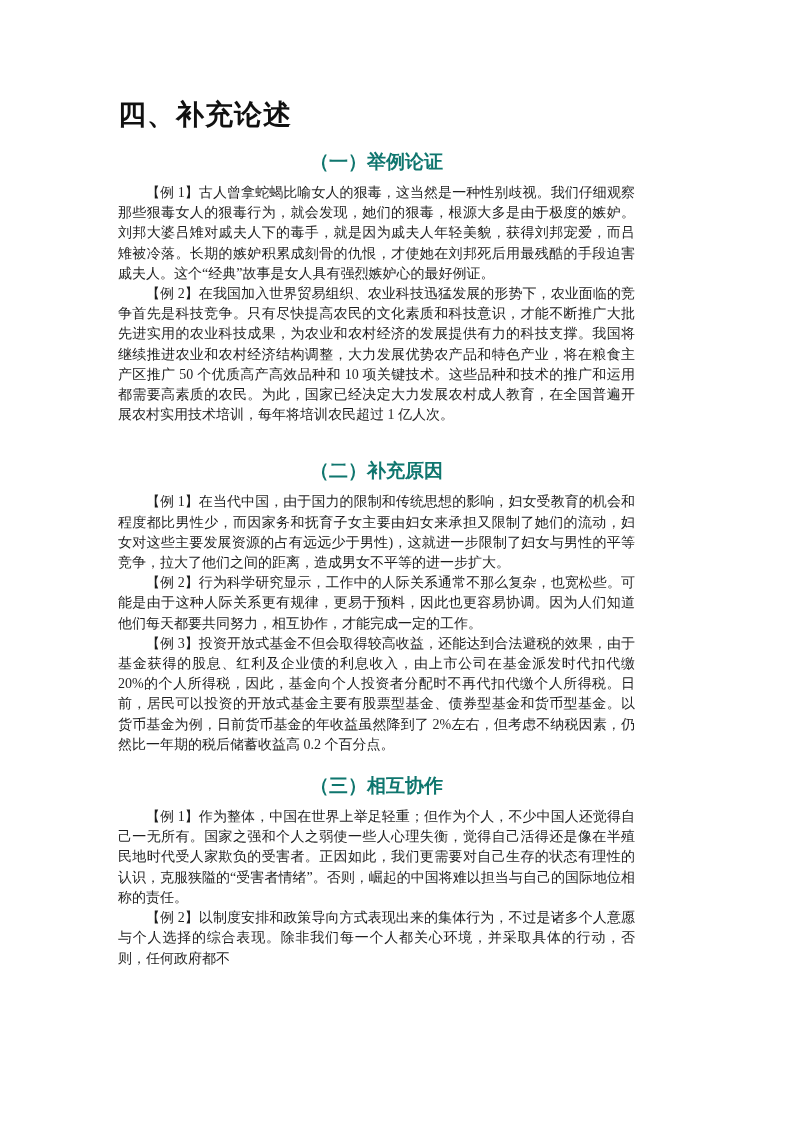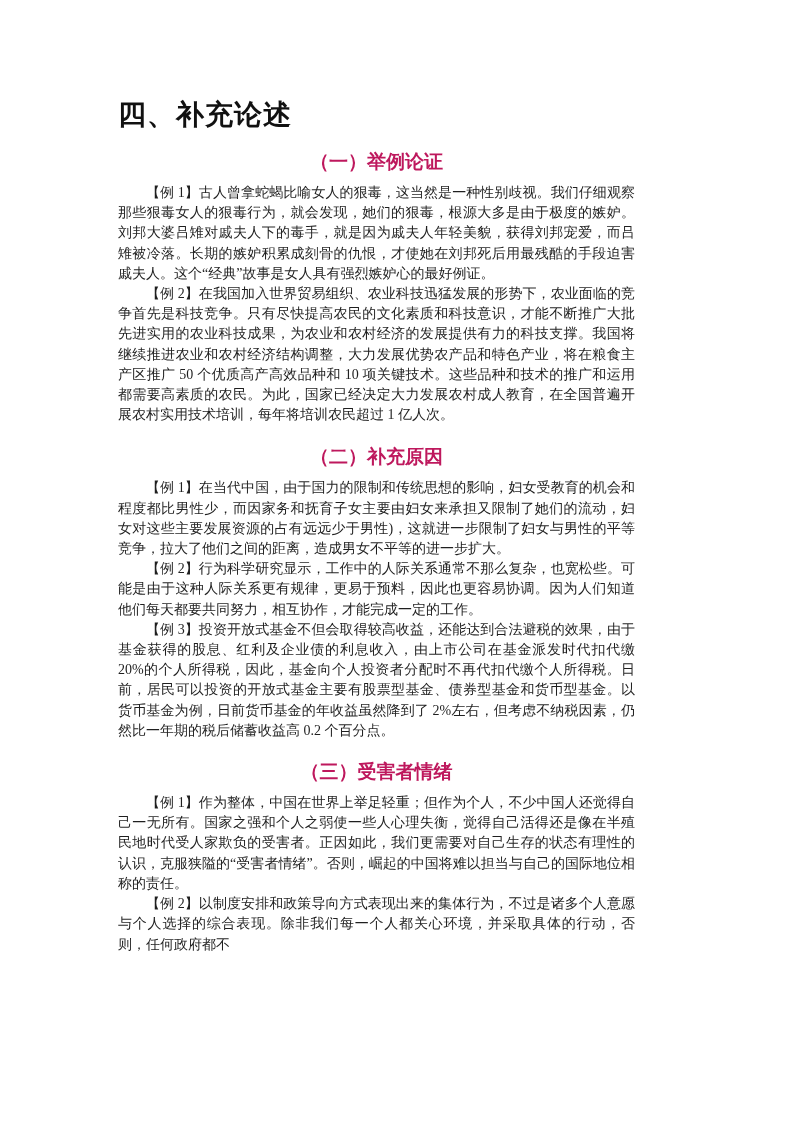--- a/index.html
+++ b/index.html
@@ -28,24 +28,24 @@
     color: #111111;
     letter-spacing: 1px;
   }
   .section-heading {
     margin: 16px 0 9px 0;
     font-family: "DejaVu Sans", "Liberation Sans", sans-serif;
     font-weight: bold;
     font-size: 19px;
     line-height: 26px;
     text-align: center;
-    color: #be185d;
+    color: #0f766e;
   }
   .section-heading.later {
-    margin-top: 18px;
+    margin-top: 32px;
   }
   .section-heading.last {
     margin-top: 17px;
   }
   .para {
     margin: 0;
     font-family: "Liberation Serif", "DejaVu Serif", serif;
     font-size: 14px;
     line-height: 20.2px;
     color: #1f1f1f;
@@ -69,19 +69,19 @@
     </section>
 
     <section>
       <h2 class="section-heading later">（二）补充原因</h2>
       <p class="para">【例 1】在当代中国，由于国力的限制和传统思想的影响，妇女受教育的机会和程度都比男性少，而因家务和抚育子女主要由妇女来承担又限制了她们的流动，妇女对这些主要发展资源的占有远远少于男性)，这就进一步限制了妇女与男性的平等竞争，拉大了他们之间的距离，造成男女不平等的进一步扩大。</p>
       <p class="para">【例 2】行为科学研究显示，工作中的人际关系通常不那么复杂，也宽松些。可能是由于这种人际关系更有规律，更易于预料，因此也更容易协调。因为人们知道他们每天都要共同努力，相互协作，才能完成一定的工作。</p>
       <p class="para">【例 3】投资开放式基金不但会取得较高收益，还能达到合法避税的效果，由于基金获得的股息、红利及企业债的利息收入，由上市公司在基金派发时代扣代缴 20%的个人所得税，因此，基金向个人投资者分配时不再代扣代缴个人所得税。日前，居民可以投资的开放式基金主要有股票型基金、债券型基金和货币型基金。以货币基金为例，日前货币基金的年收益虽然降到了 2%左右，但考虑不纳税因素，仍然比一年期的税后储蓄收益高 0.2 个百分点。</p>
     </section>
 
     <section>
-      <h2 class="section-heading last">（三）受害者情绪</h2>
+      <h2 class="section-heading last">（三）相互协作</h2>
       <p class="para">【例 1】作为整体，中国在世界上举足轻重；但作为个人，不少中国人还觉得自己一无所有。国家之强和个人之弱使一些人心理失衡，觉得自己活得还是像在半殖民地时代受人家欺负的受害者。正因如此，我们更需要对自己生存的状态有理性的认识，克服狭隘的“受害者情绪”。否则，崛起的中国将难以担当与自己的国际地位相称的责任。</p>
       <p class="para">【例 2】以制度安排和政策导向方式表现出来的集体行为，不过是诸多个人意愿与个人选择的综合表现。除非我们每一个人都关心环境，并采取具体的行动，否则，任何政府都不</p>
     </section>
 
   </div>
 </div>
 
 </body></html>

